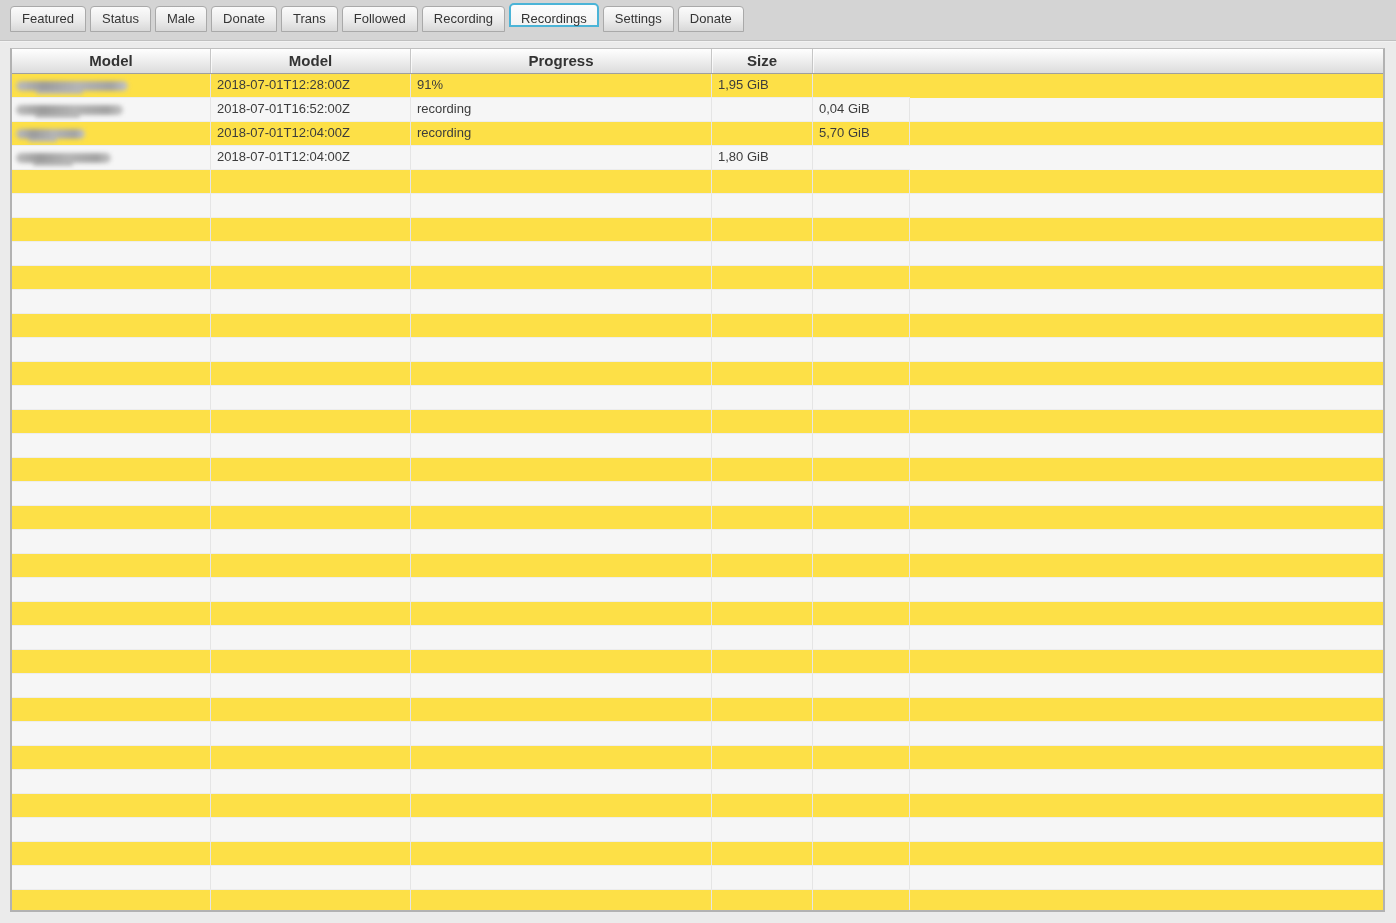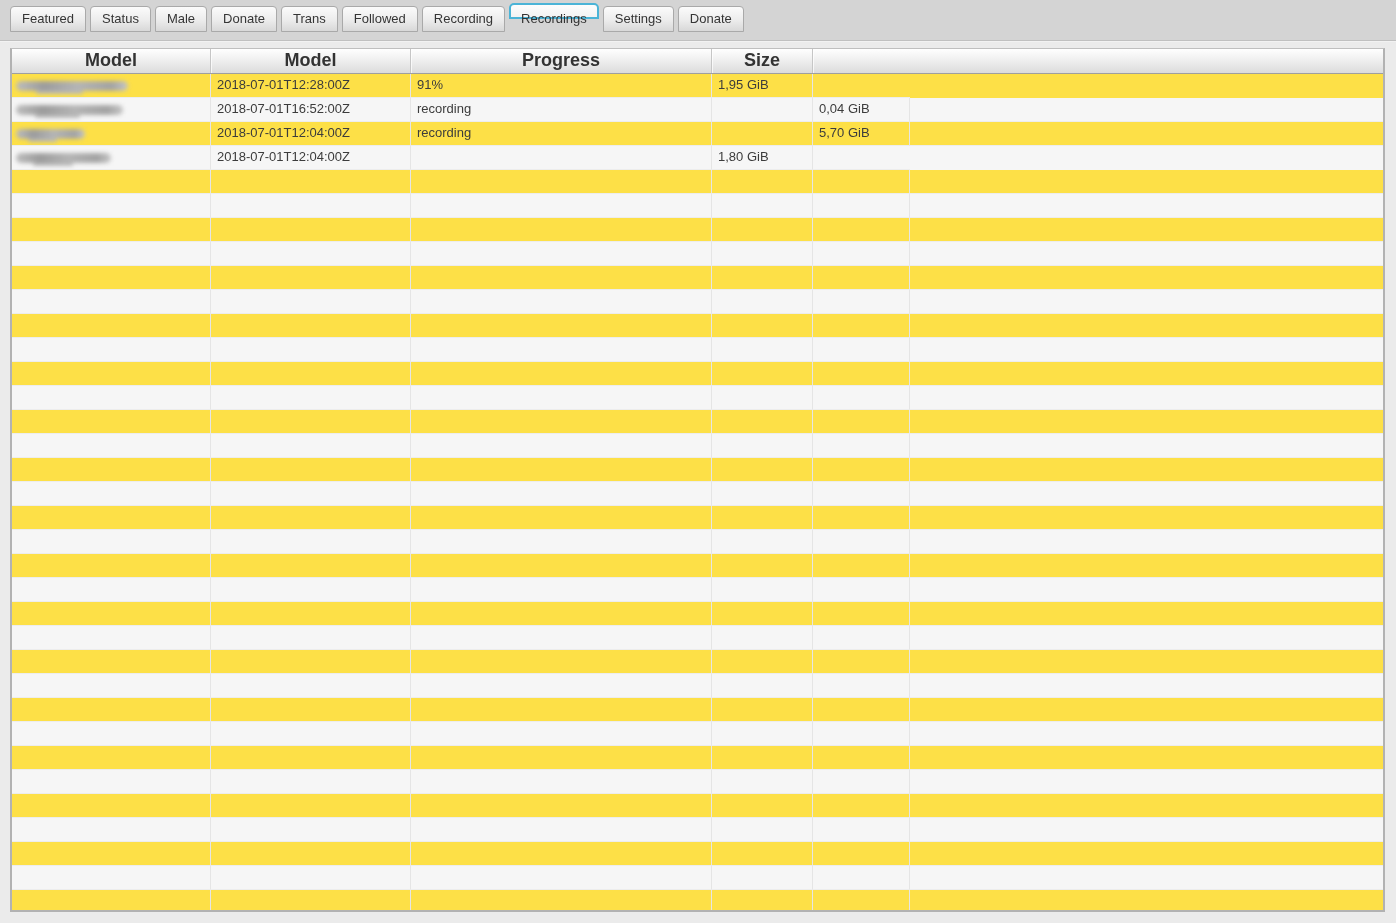--- a/index.html
+++ b/index.html
@@ -23,21 +23,21 @@
   .tab {
     box-sizing:border-box;
     margin-top:6px; margin-right:4px;
     height:26px; padding:0 11px;
     border:1px solid #a9a9a9; border-radius:4px 4px 0 0;
     background:linear-gradient(to bottom,#fbfbfb 0%,#ececec 55%,#d8d8d8 100%);
     font-size:13px; line-height:24px; color:#353535;
     cursor:default; white-space:nowrap;
   }
   .tab.selected {
-    margin-top:3px; height:16px;
+    margin-top:3px; height:24px;
     border:2px solid #4bb4d7; border-radius:5px 5px 0 0;
     background:linear-gradient(to bottom,#fdfdfd 0%,#f3f3f3 100%);
     line-height:27px; padding:0 10px;
     color:#333;
   }
 
   
   .table-outer {
     box-sizing:border-box;
     margin:7px 0 0 10px;
@@ -54,21 +54,21 @@
   .thead-row {
     box-sizing:border-box;
     height:25px;
     background:linear-gradient(to bottom,#ffffff 0%,#ececec 55%,#dcdcdc 100%);
     border-bottom:1px solid #9f9f9f;
   }
   .th {
     box-sizing:border-box;
     border-right:1px solid #c6c6c6;
     box-shadow:1px 0 0 rgba(255,255,255,0.7);
-    font-weight:bold; font-size:18px; color:#333;
+    font-weight:bold; font-size:15px; color:#333;
     text-align:center; line-height:23px;
     white-space:nowrap; overflow:hidden;
     cursor:default;
   }
   .th:last-child { border-right:none; box-shadow:none; }
 
   .tr { height:24px; background:#fde047; }
   .tr:nth-child(even) { background:#f6f6f6; }
   .td {
     box-sizing:border-box;

